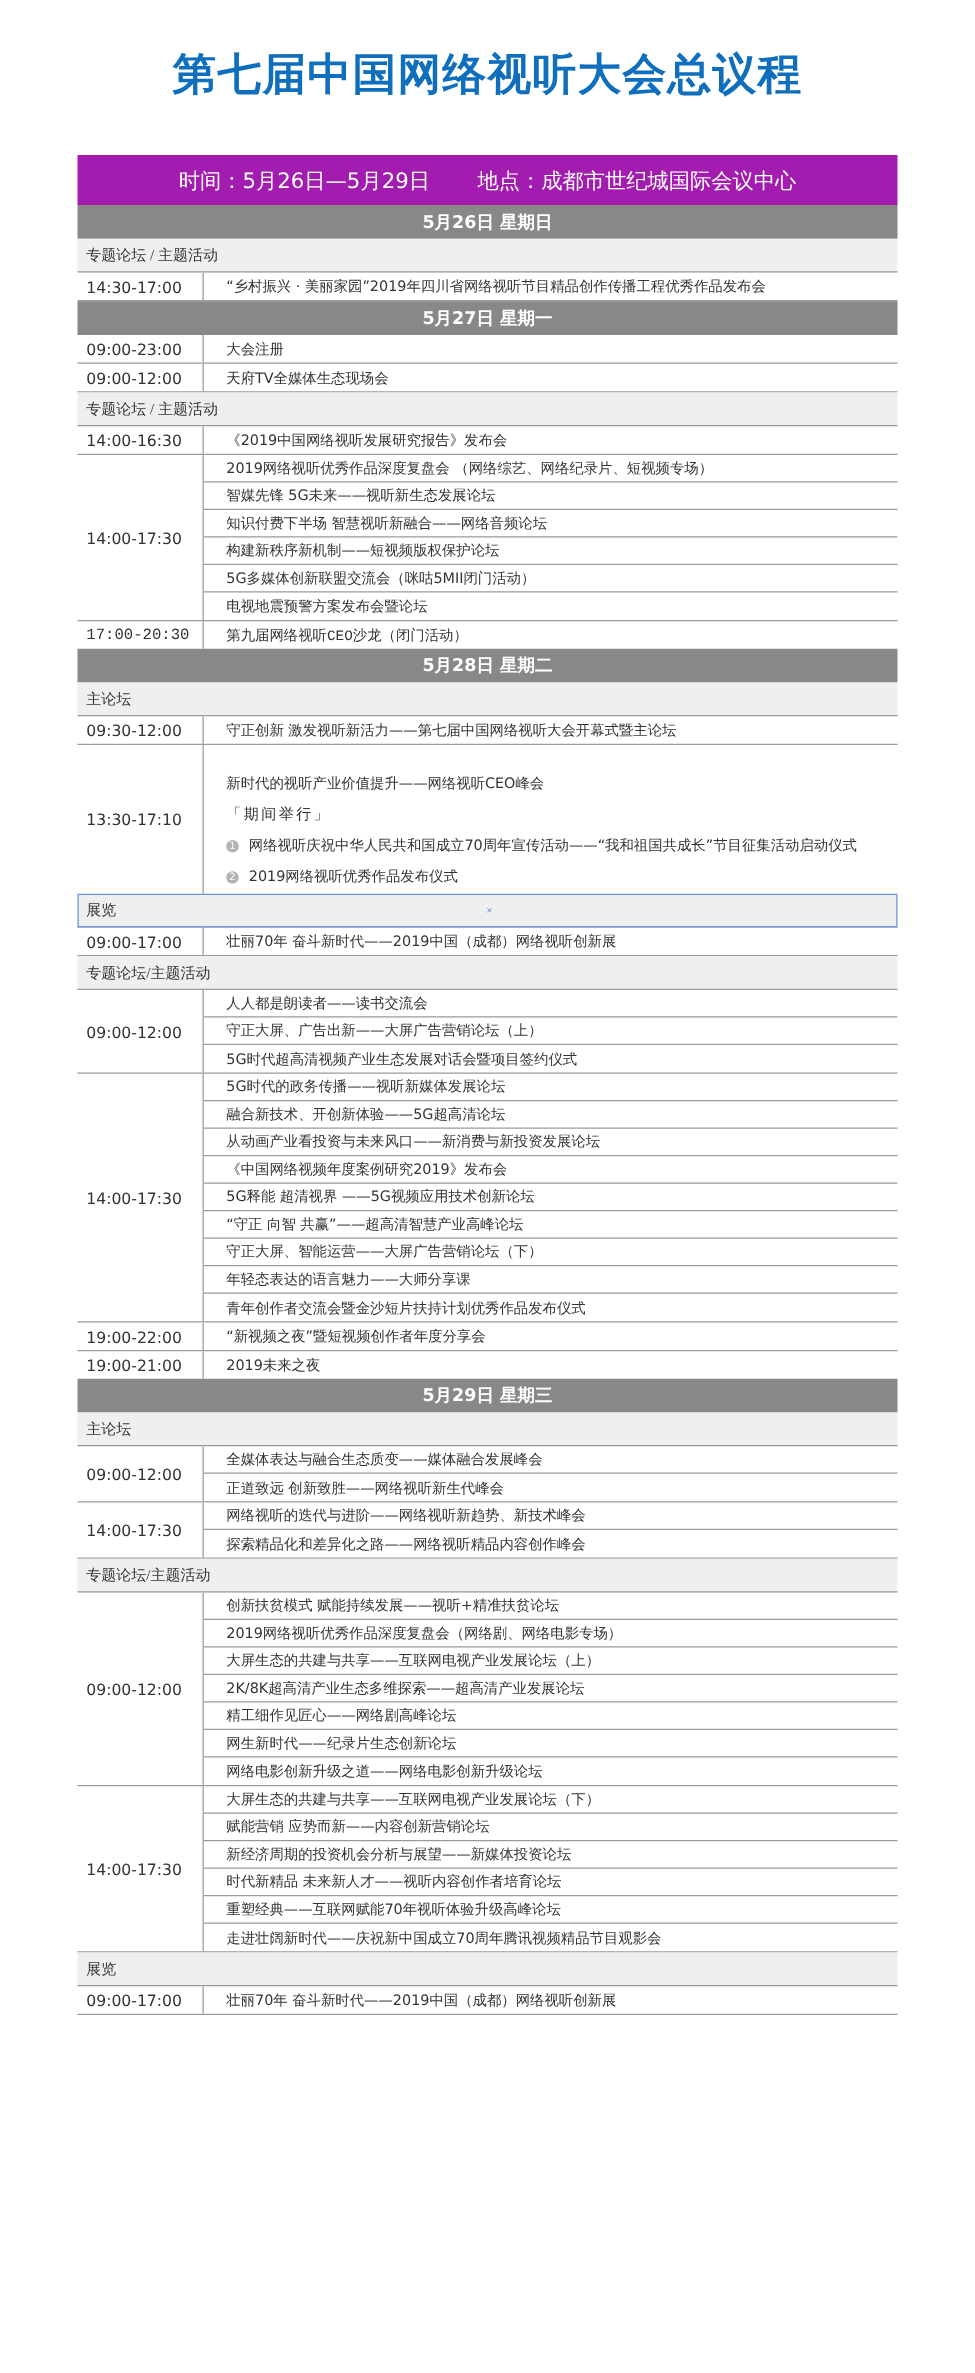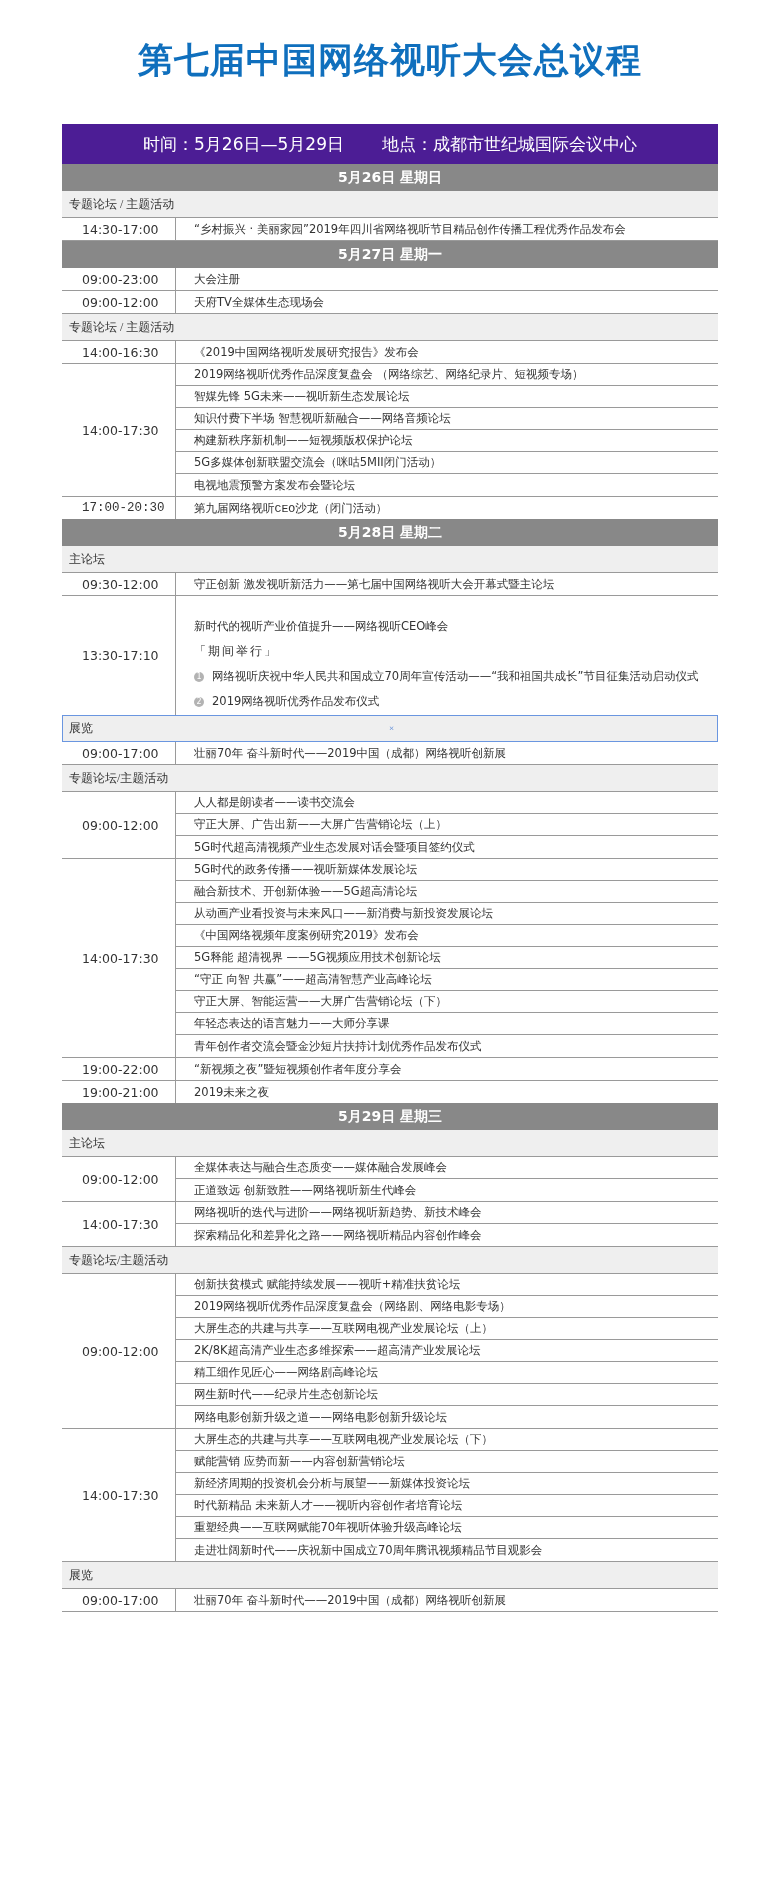--- a/index.html
+++ b/index.html
@@ -1,25 +1,25 @@
 <!DOCTYPE html>
 <html><head>
 <meta charset="utf-8">
 <style>
   html, body { margin: 0; padding: 0; background: #ffffff; }
   body { width: 780px; height: 1898px; position: relative; font-family: "DejaVu Sans", "Liberation Sans", sans-serif; color: #333; }
   .title { position: absolute; left: 0; top: 38px; width: 780px; text-align: center; font-size: 35px; font-weight: bold; color: #0f6fbd; letter-spacing: 1px; line-height: 44px; }
   .table { position: absolute; left: 62px; top: 124px; width: 656px; }
-  .info-bar { height: 40px; background: #4c1d95; color: #fff; font-size: 17px; display: flex; align-items: center; justify-content: center; gap: 38px; }
+  .info-bar { height: 40px; background: #a21caf; color: #fff; font-size: 17px; display: flex; align-items: center; justify-content: center; gap: 38px; }
   .date-row { height: 27px; background: #888888; color: #fff; font-size: 14px; font-weight: bold; display: flex; align-items: center; justify-content: center; }
   .section-row { height: 27px; background: #efefef; font-size: 12px; color: #333; display: flex; align-items: center; padding-left: 7px; box-sizing: border-box; border-bottom: 1px solid #9a9a9a; position: relative; font-family: Liberation Serif, serif; }
   .section-row.selected { outline: 1px solid #6a96e0; outline-offset: -1px; }
   .sel-mark { position: absolute; left: 327px; top: 8px; font-size: 9px; color: #4a7fd6; }
   .block { display: flex; border-bottom: 1px solid #9a9a9a; box-sizing: border-box; }
-  .time { width: 101px; flex: none; border-right: 1px solid #9a9a9a; font-size: 12.5px; color: #333; display: flex; align-items: center; padding-left: 7px; box-sizing: border-box; margin-left: 13px; }
+  .time { width: 101px; flex: none; border-right: 1px solid #9a9a9a; font-size: 12.5px; color: #333; display: flex; align-items: center; padding-left: 7px; box-sizing: border-box; }
   .items { flex: 1; }
   .item { height: 22px; display: flex; align-items: center; padding-left: 18px; font-size: 11.5px; color: #333; border-bottom: 1px solid #9a9a9a; box-sizing: border-box; white-space: nowrap; }
   .item:last-child { border-bottom: none; }
   .plain-line { height: 25px; display: flex; align-items: center; padding-left: 18px; font-size: 11.5px; color: #333; white-space: nowrap; }
   .plain-line.small { font-size: 12px; letter-spacing: 2px; font-family: Liberation Serif, serif; }
   .num { display: inline-flex; width: 10px; height: 10px; border-radius: 50%; background: #b3b3b3; color: #fff; font-size: 8px; align-items: center; justify-content: center; margin-right: 8px; }
 </style>
 </head>
 <body>
 

